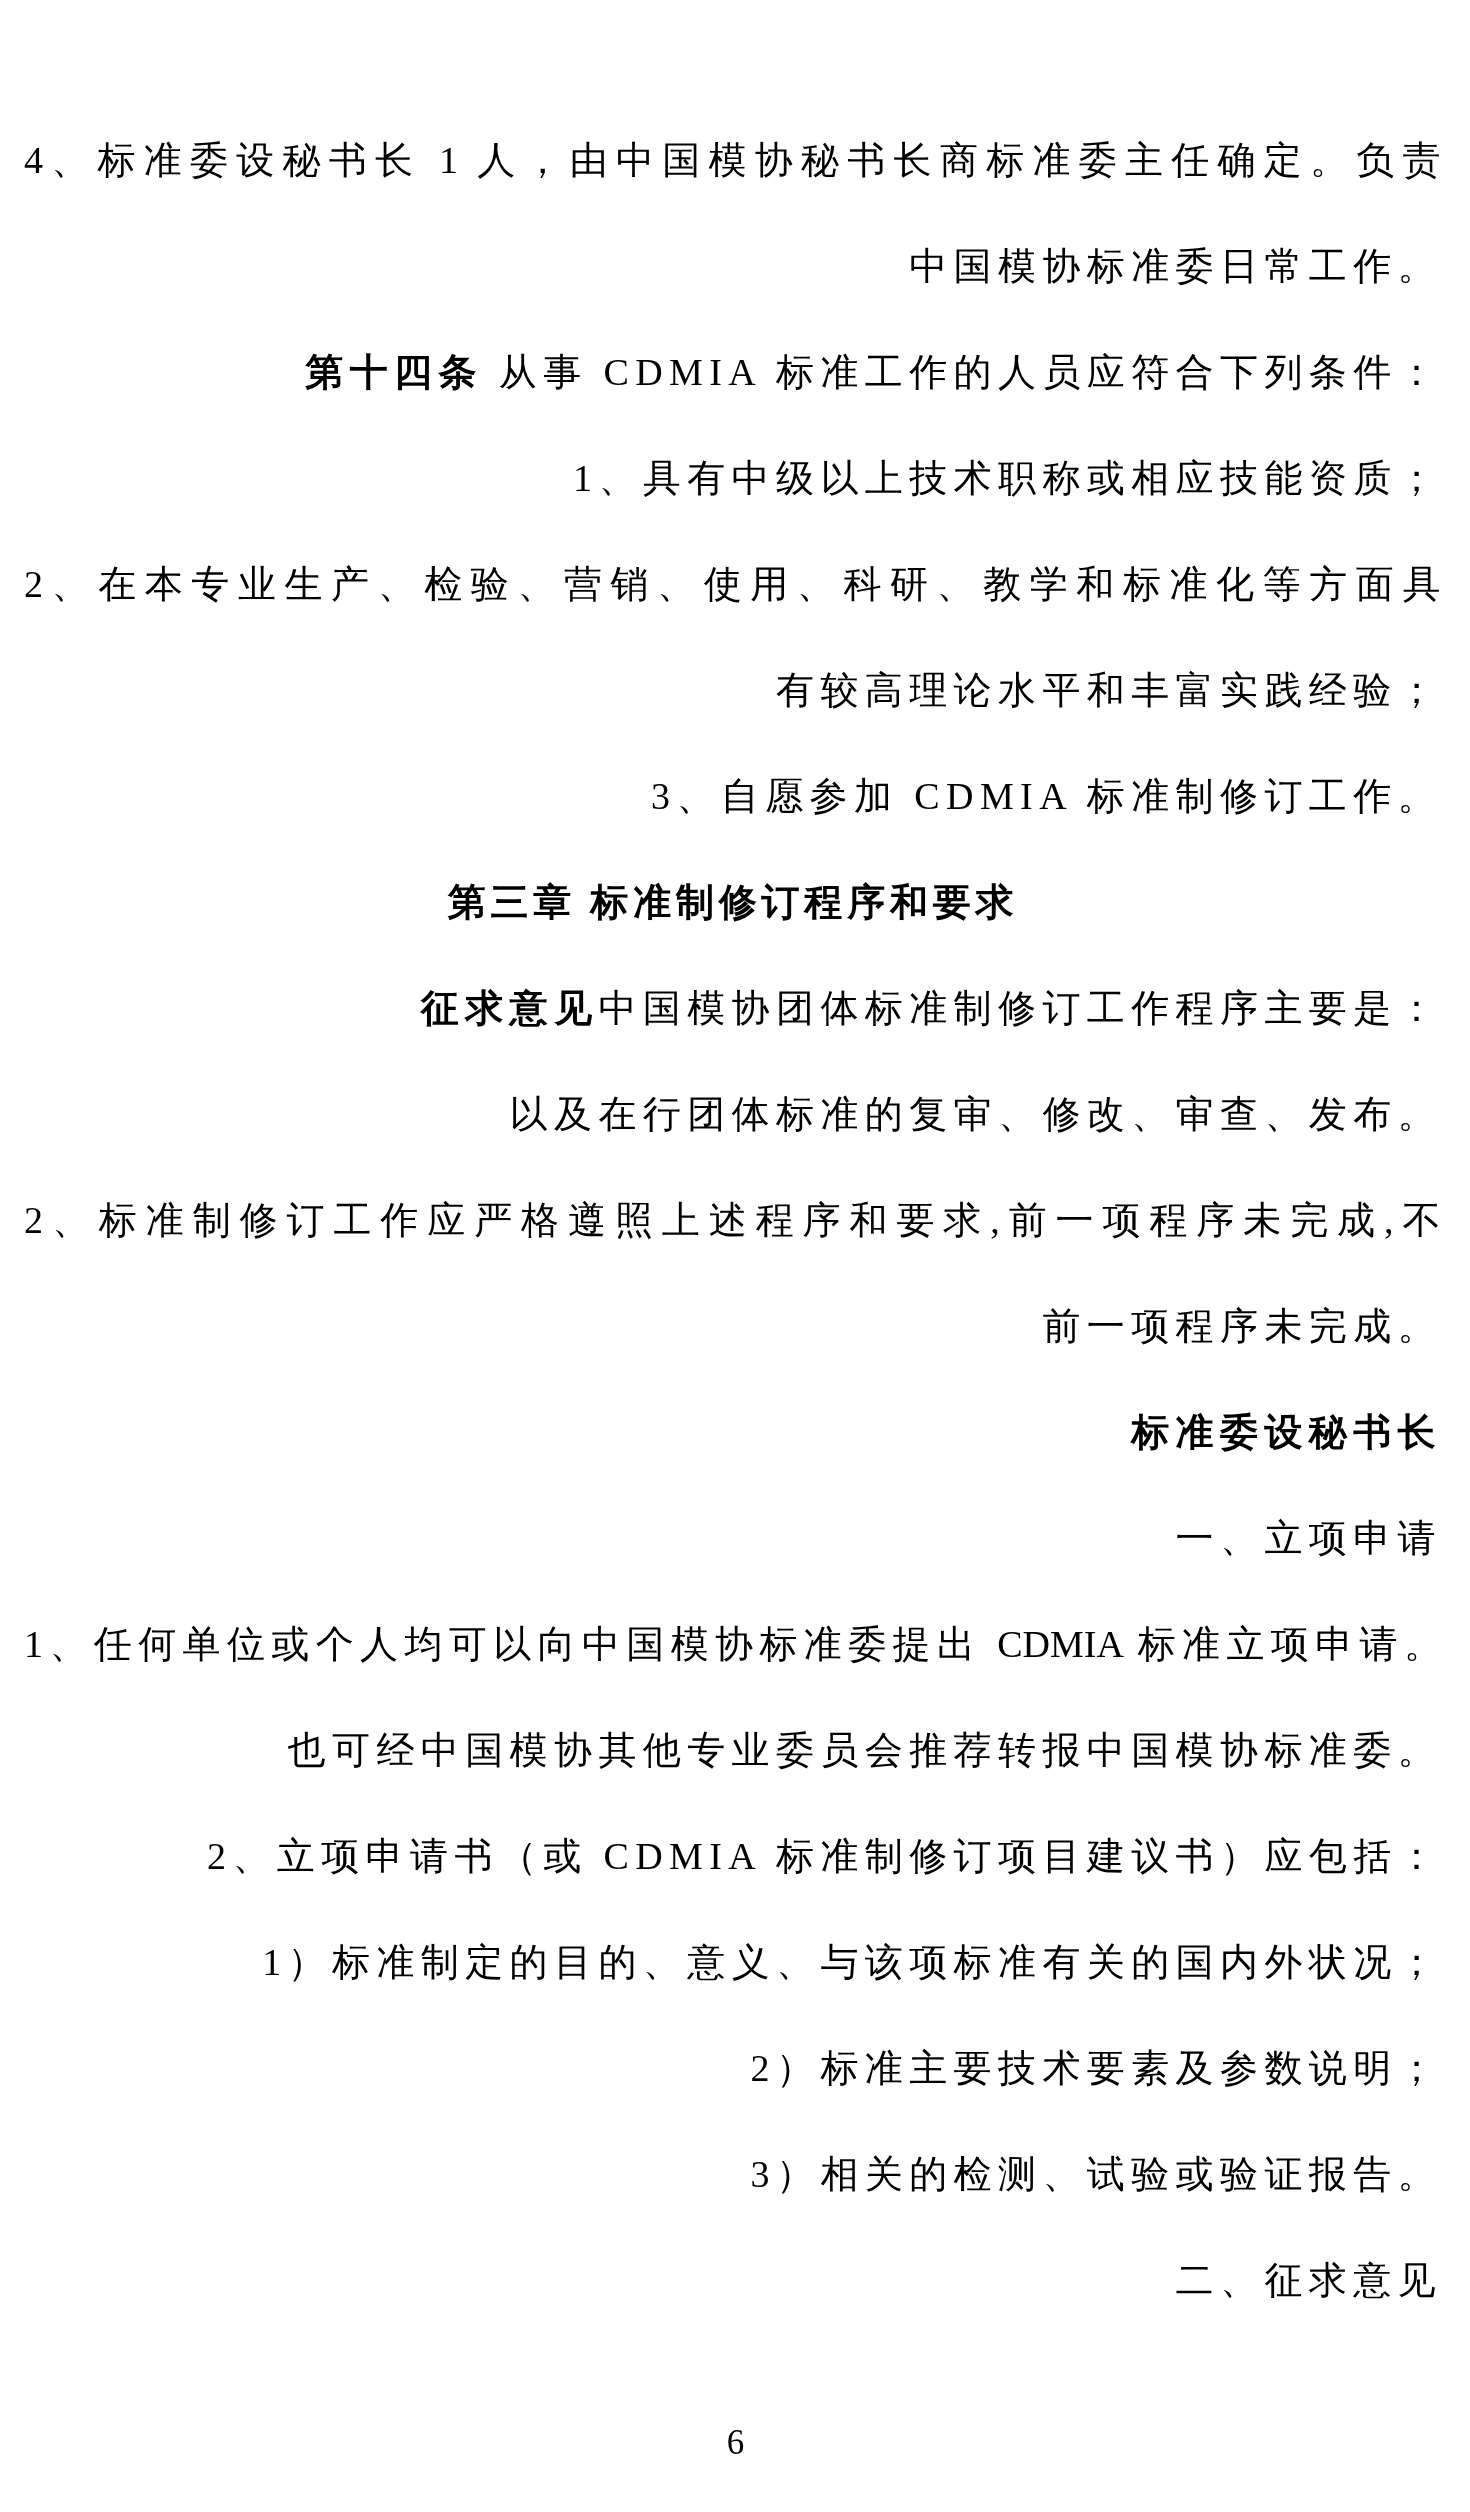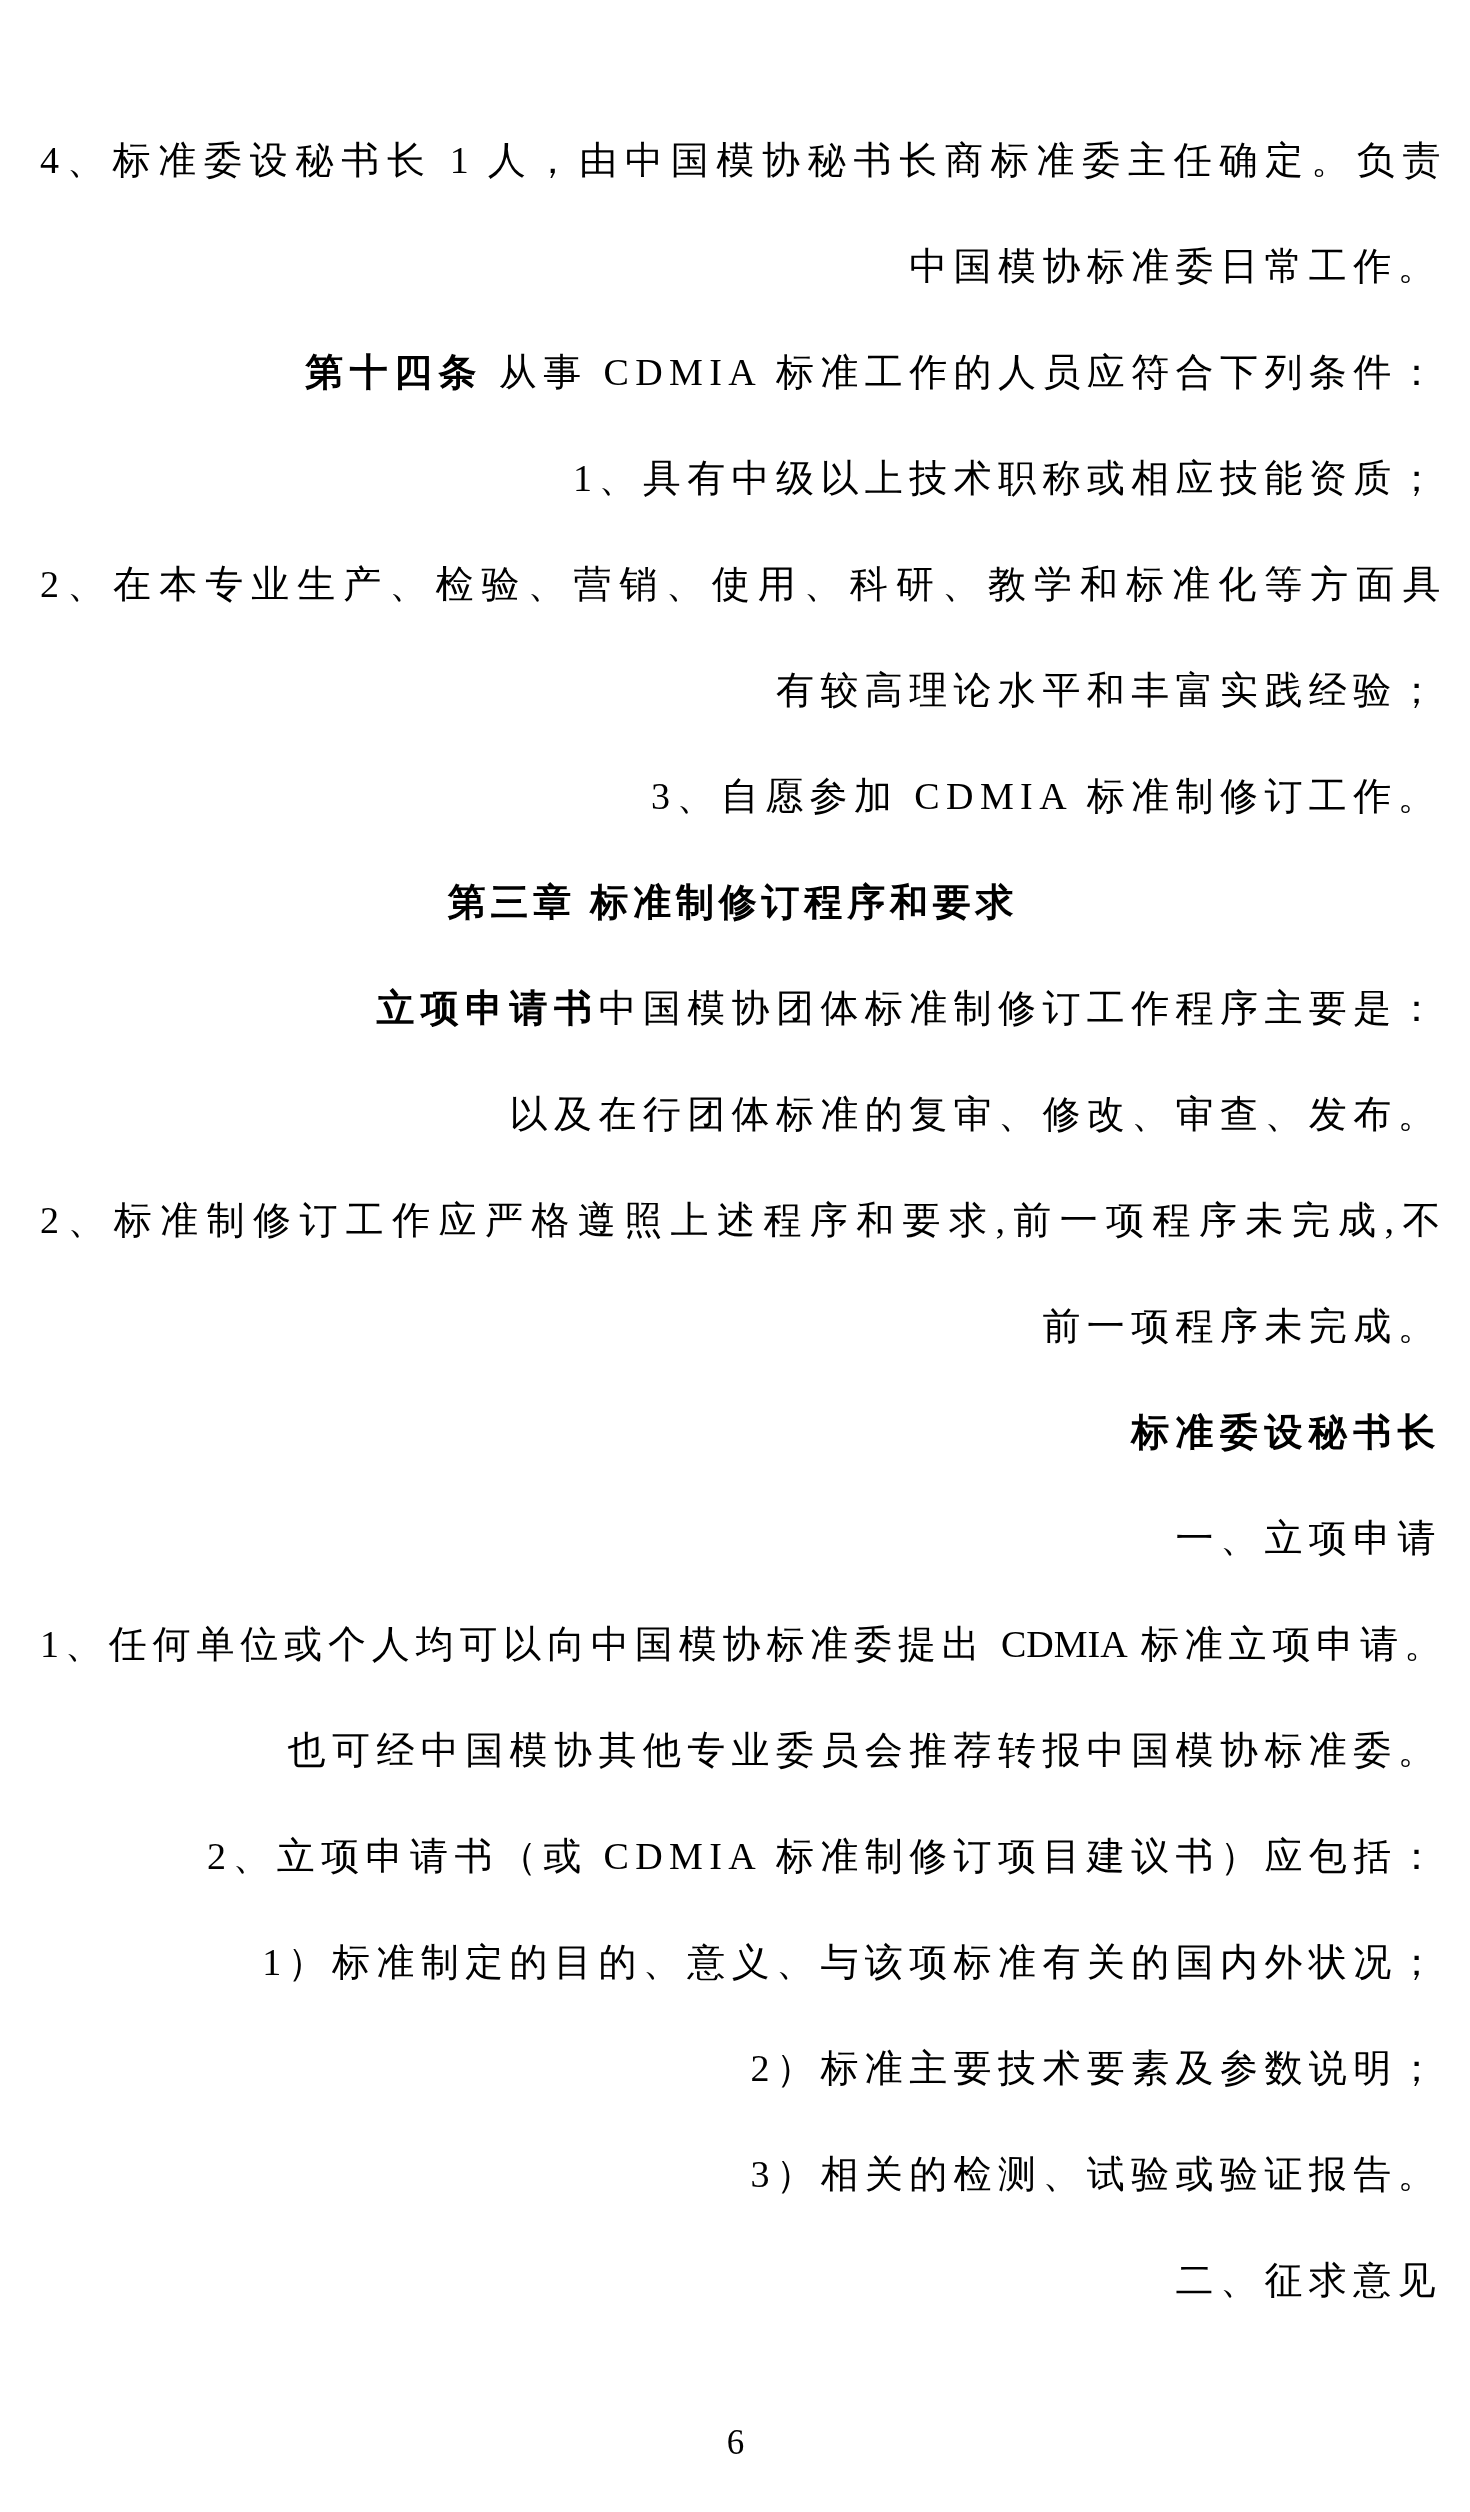--- a/index.html
+++ b/index.html
@@ -28,21 +28,20 @@
     font-size: 38px;
     letter-spacing: 6.4px;
     white-space: nowrap;
     text-align: right;
   }
   .line.justify {
     white-space: normal;
     letter-spacing: 1.6px;
     text-align: justify;
     text-align-last: justify;
-    margin-left: 16px;
   }
   .line.justify.tight {
     letter-spacing: 0;
   }
   .line.center {
     text-align: left;
     text-align-last: center;
     letter-spacing: 4.8px;
   }
   .seg { font-weight: normal; }
@@ -66,21 +65,21 @@
 <div class="page">
   <main class="content">
       <div class="line justify"><span class="seg">4、标准委设秘书长 1 人，由中国模协秘书长商标准委主任确定。负责</span></div>
       <div class="line left"><span class="seg">中国模协标准委日常工作。</span></div>
       <div class="line left"><span class="seg bold">第十四条</span><span class="seg"> 从事 CDMIA 标准工作的人员应符合下列条件：</span></div>
       <div class="line left"><span class="seg">1、具有中级以上技术职称或相应技能资质；</span></div>
       <div class="line justify"><span class="seg">2、在本专业生产、检验、营销、使用、科研、教学和标准化等方面具</span></div>
       <div class="line left"><span class="seg">有较高理论水平和丰富实践经验；</span></div>
       <div class="line left"><span class="seg">3、自愿参加 CDMIA 标准制修订工作。</span></div>
       <div class="line center"><span class="seg bold">第三章 标准制修订程序和要求</span></div>
-      <div class="line left"><span class="seg bold">立项申请书</span><span class="seg">中国模协团体标准制修订工作程序主要是：</span></div>
+      <div class="line left"><span class="seg bold">征求意见</span><span class="seg">中国模协团体标准制修订工作程序主要是：</span></div>
       <div class="line left"><span class="seg">以及在行团体标准的复审、修改、审查、发布。</span></div>
       <div class="line justify"><span class="seg">2、标准制修订工作应严格遵照上述程序和要求,前一项程序未完成,不</span></div>
       <div class="line left"><span class="seg">前一项程序未完成。</span></div>
       <div class="line left"><span class="seg bold">标准委设秘书长</span></div>
       <div class="line left"><span class="seg">一、立项申请</span></div>
       <div class="line justify tight"><span class="seg">1、任何单位或个人均可以向中国模协标准委提出 CDMIA 标准立项申请。</span></div>
       <div class="line left"><span class="seg">也可经中国模协其他专业委员会推荐转报中国模协标准委。</span></div>
       <div class="line left"><span class="seg">2、立项申请书（或 CDMIA 标准制修订项目建议书）应包括：</span></div>
       <div class="line left"><span class="seg">1）标准制定的目的、意义、与该项标准有关的国内外状况；</span></div>
       <div class="line left"><span class="seg">2）标准主要技术要素及参数说明；</span></div>

